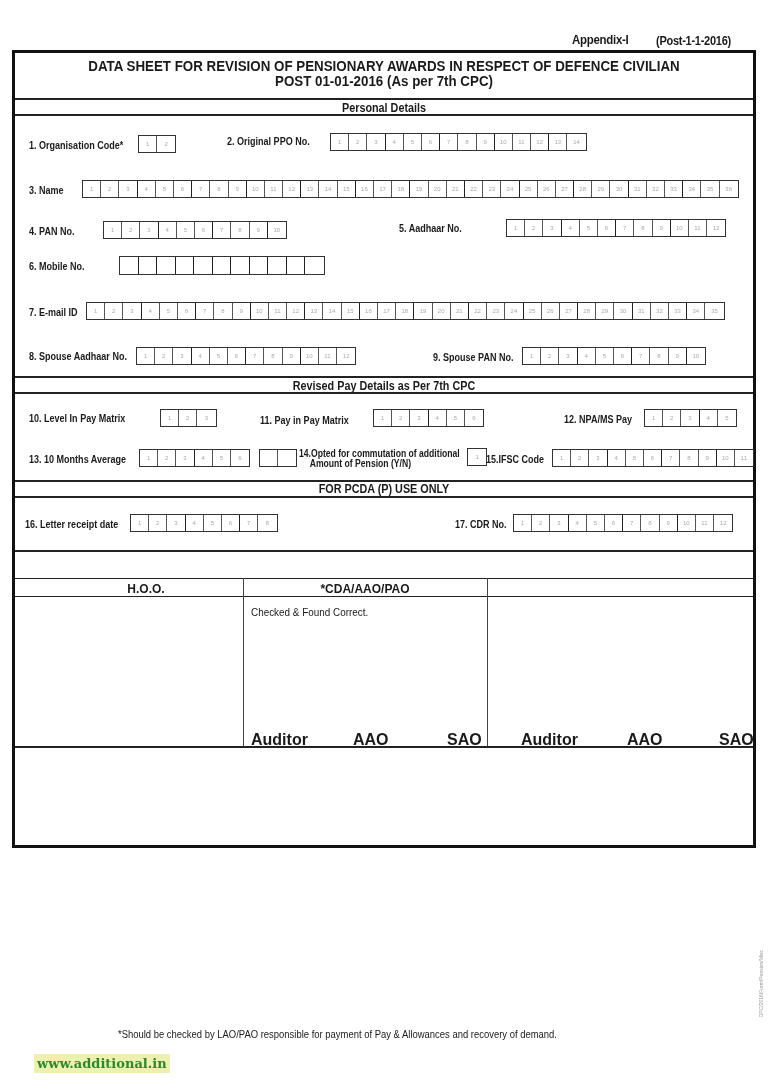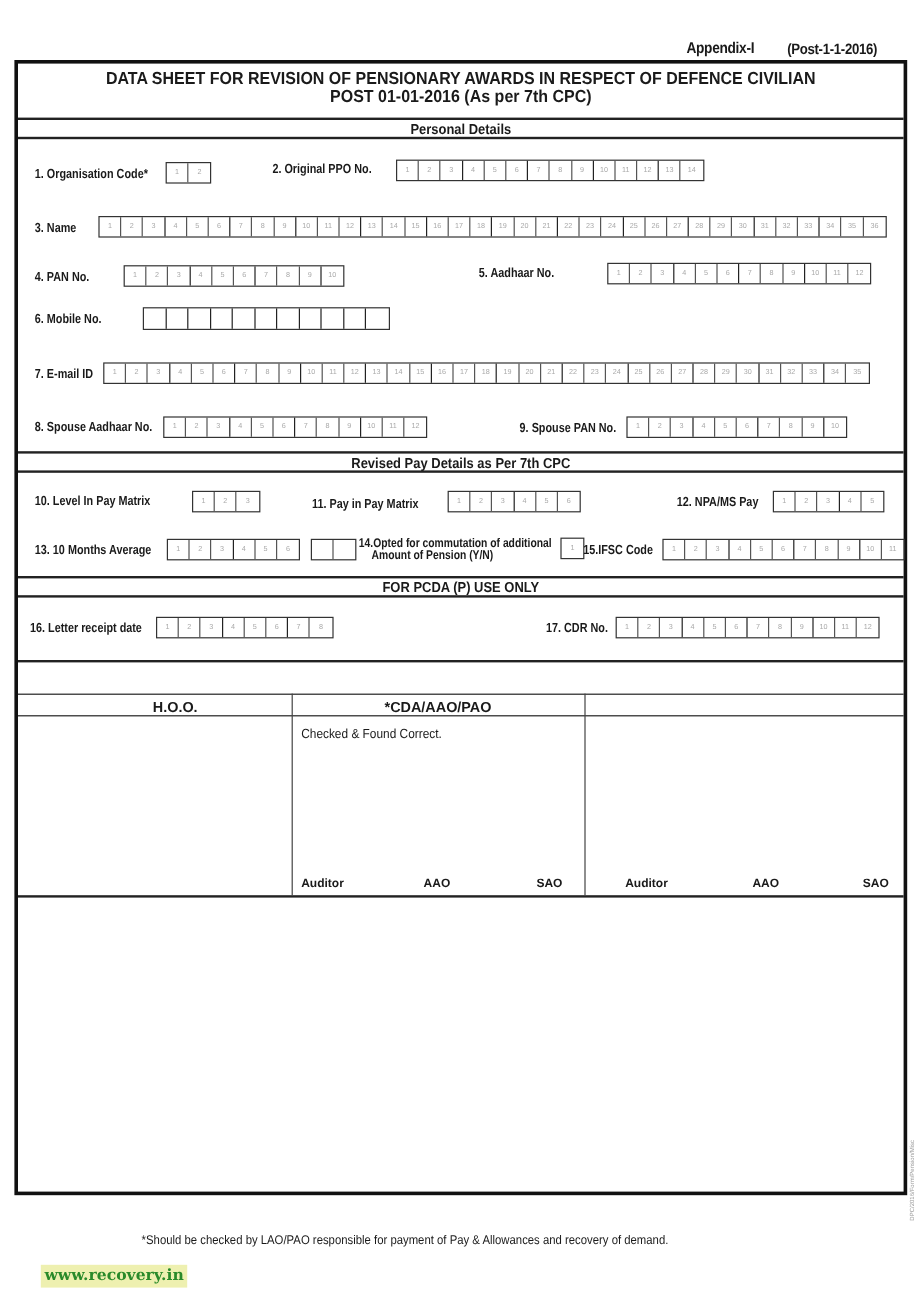--- a/index.html
+++ b/index.html
@@ -1,32 +1,32 @@
 <!DOCTYPE html>
 <html><head>
 <meta charset="utf-8">
 <style>
   * { box-sizing: border-box; margin: 0; padding: 0; }
   html, body { width: 768px; height: 1086px; background: #fff; overflow: hidden; }
   body { position: relative; font-family: "Liberation Sans", sans-serif; color: #1a1a1a; }
   .abs { position: absolute; }
   .appendix { top: 32px; font-size: 13px; font-weight: bold; letter-spacing: -0.3px; transform: scaleX(0.88); transform-origin: left; }
-  .frame { position: absolute; left: 12px; top: 50px; width: 744px; height: 946px; border: 3px solid #111; }
+  .frame { position: absolute; left: 12px; top: 50px; width: 744px; height: 798px; border: 3px solid #111; }
   .hline { position: absolute; left: 0; right: 0; border-top: 2px solid #222; }
   .hline.thin { border-top-width: 1.5px; }
   .title { position: absolute; left: 0; right: 0; top: 6px; text-align: center; font-weight: bold; font-size: 14.5px; line-height: 15px; transform: scaleX(0.92); }
   .sec-title { position: absolute; left: 0; right: 0; text-align: center; font-weight: bold; font-size: 12px; transform: scaleX(0.9); }
   .lbl { position: absolute; font-weight: bold; font-size: 11px; white-space: nowrap; transform: scaleX(0.82); transform-origin: left center; }
   .boxes { position: absolute; display: flex; height: 18px; border: 1px solid #333; }
   .box { width: 18.2px; height: 100%; border-right: 1px solid #555; font-size: 6px; color: #aaa; display: flex; align-items: center; justify-content: center; }
   .box:last-child { border-right: none; }
   .box.thick { border-right: 1.5px solid #222; }
   .col-line { position: absolute; border-left: 1px solid #444; }
   .hdr { position: absolute; font-weight: bold; font-size: 12px; text-align: center; }
-  .sig { position: absolute; font-weight: bold; font-size: 10px; }
+  .sig { position: absolute; font-weight: bold; font-size: 16px; }
   .note { position: absolute; font-size: 10.5px; transform: scaleX(0.9); transform-origin: left; }
   .watermark { position: absolute; left: 34px; top: 1054px; background: #eef0b0; color: #2a8a2a; font-family: "DejaVu Serif", serif; font-weight: bold; font-size: 13px; padding: 2px 3px; }
   .side-text { position: absolute; left: 758px; top: 950px; font-size: 5px; color: #999; writing-mode: vertical-rl; transform: rotate(180deg); }
 </style>
 </head>
 <body>
 
 <div class="abs appendix" style="left:572px;">Appendix-I</div>
 <div class="abs appendix" style="left:656px; top:34px; font-size:12.5px;">(Post-1-1-2016)</div>
 
@@ -324,14 +324,14 @@
   <div class="sig" style="left:338px; top:678px;">AAO</div>
   <div class="sig" style="left:432px; top:678px;">SAO</div>
   <div class="sig" style="left:506px; top:678px;">Auditor</div>
   <div class="sig" style="left:612px; top:678px;">AAO</div>
   <div class="sig" style="left:704px; top:678px;">SAO</div>
   <div class="hline" style="top:693px;"></div>
 
   <div class="note" style="left:103px; top:975px;">*Should be checked by LAO/PAO responsible for payment of Pay &amp; Allowances and recovery of demand.</div>
 </div>
 
-<div class="watermark">www.recovery.in</div>
+<div class="watermark">www.additional.in</div>
 <div class="side-text">DPC/2016/Form/Pension/Misc</div>
 
 </body></html>

